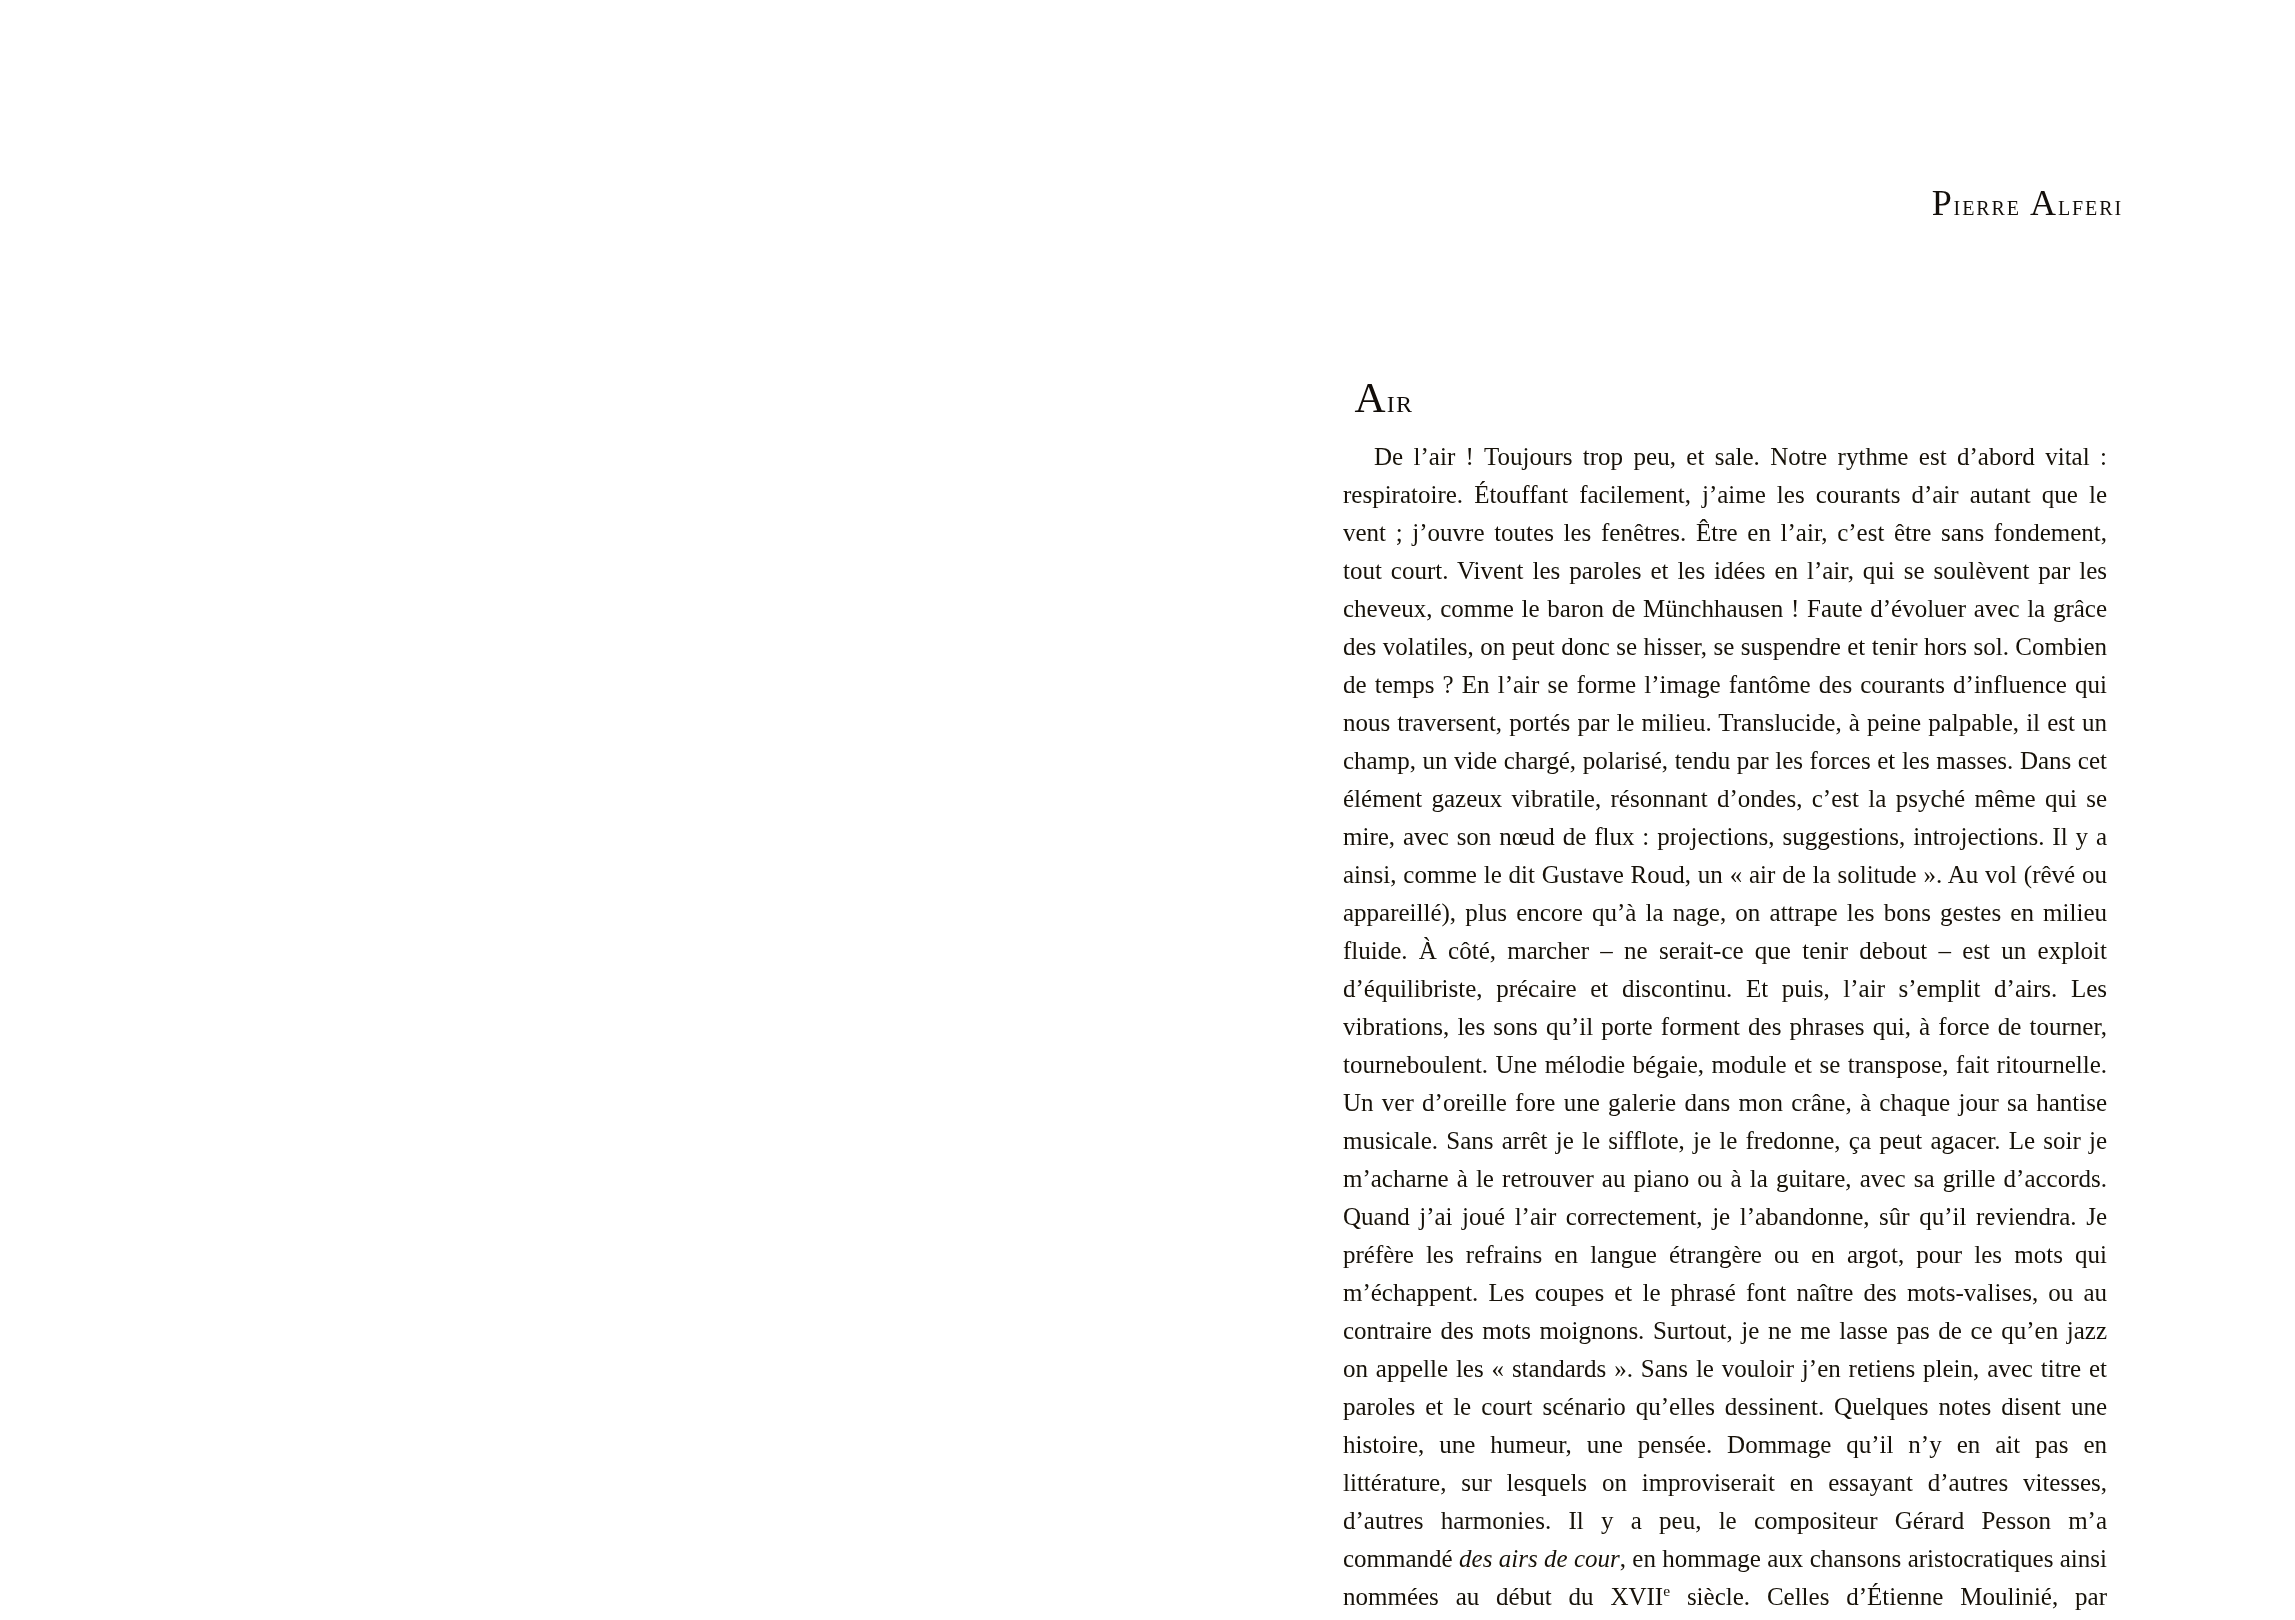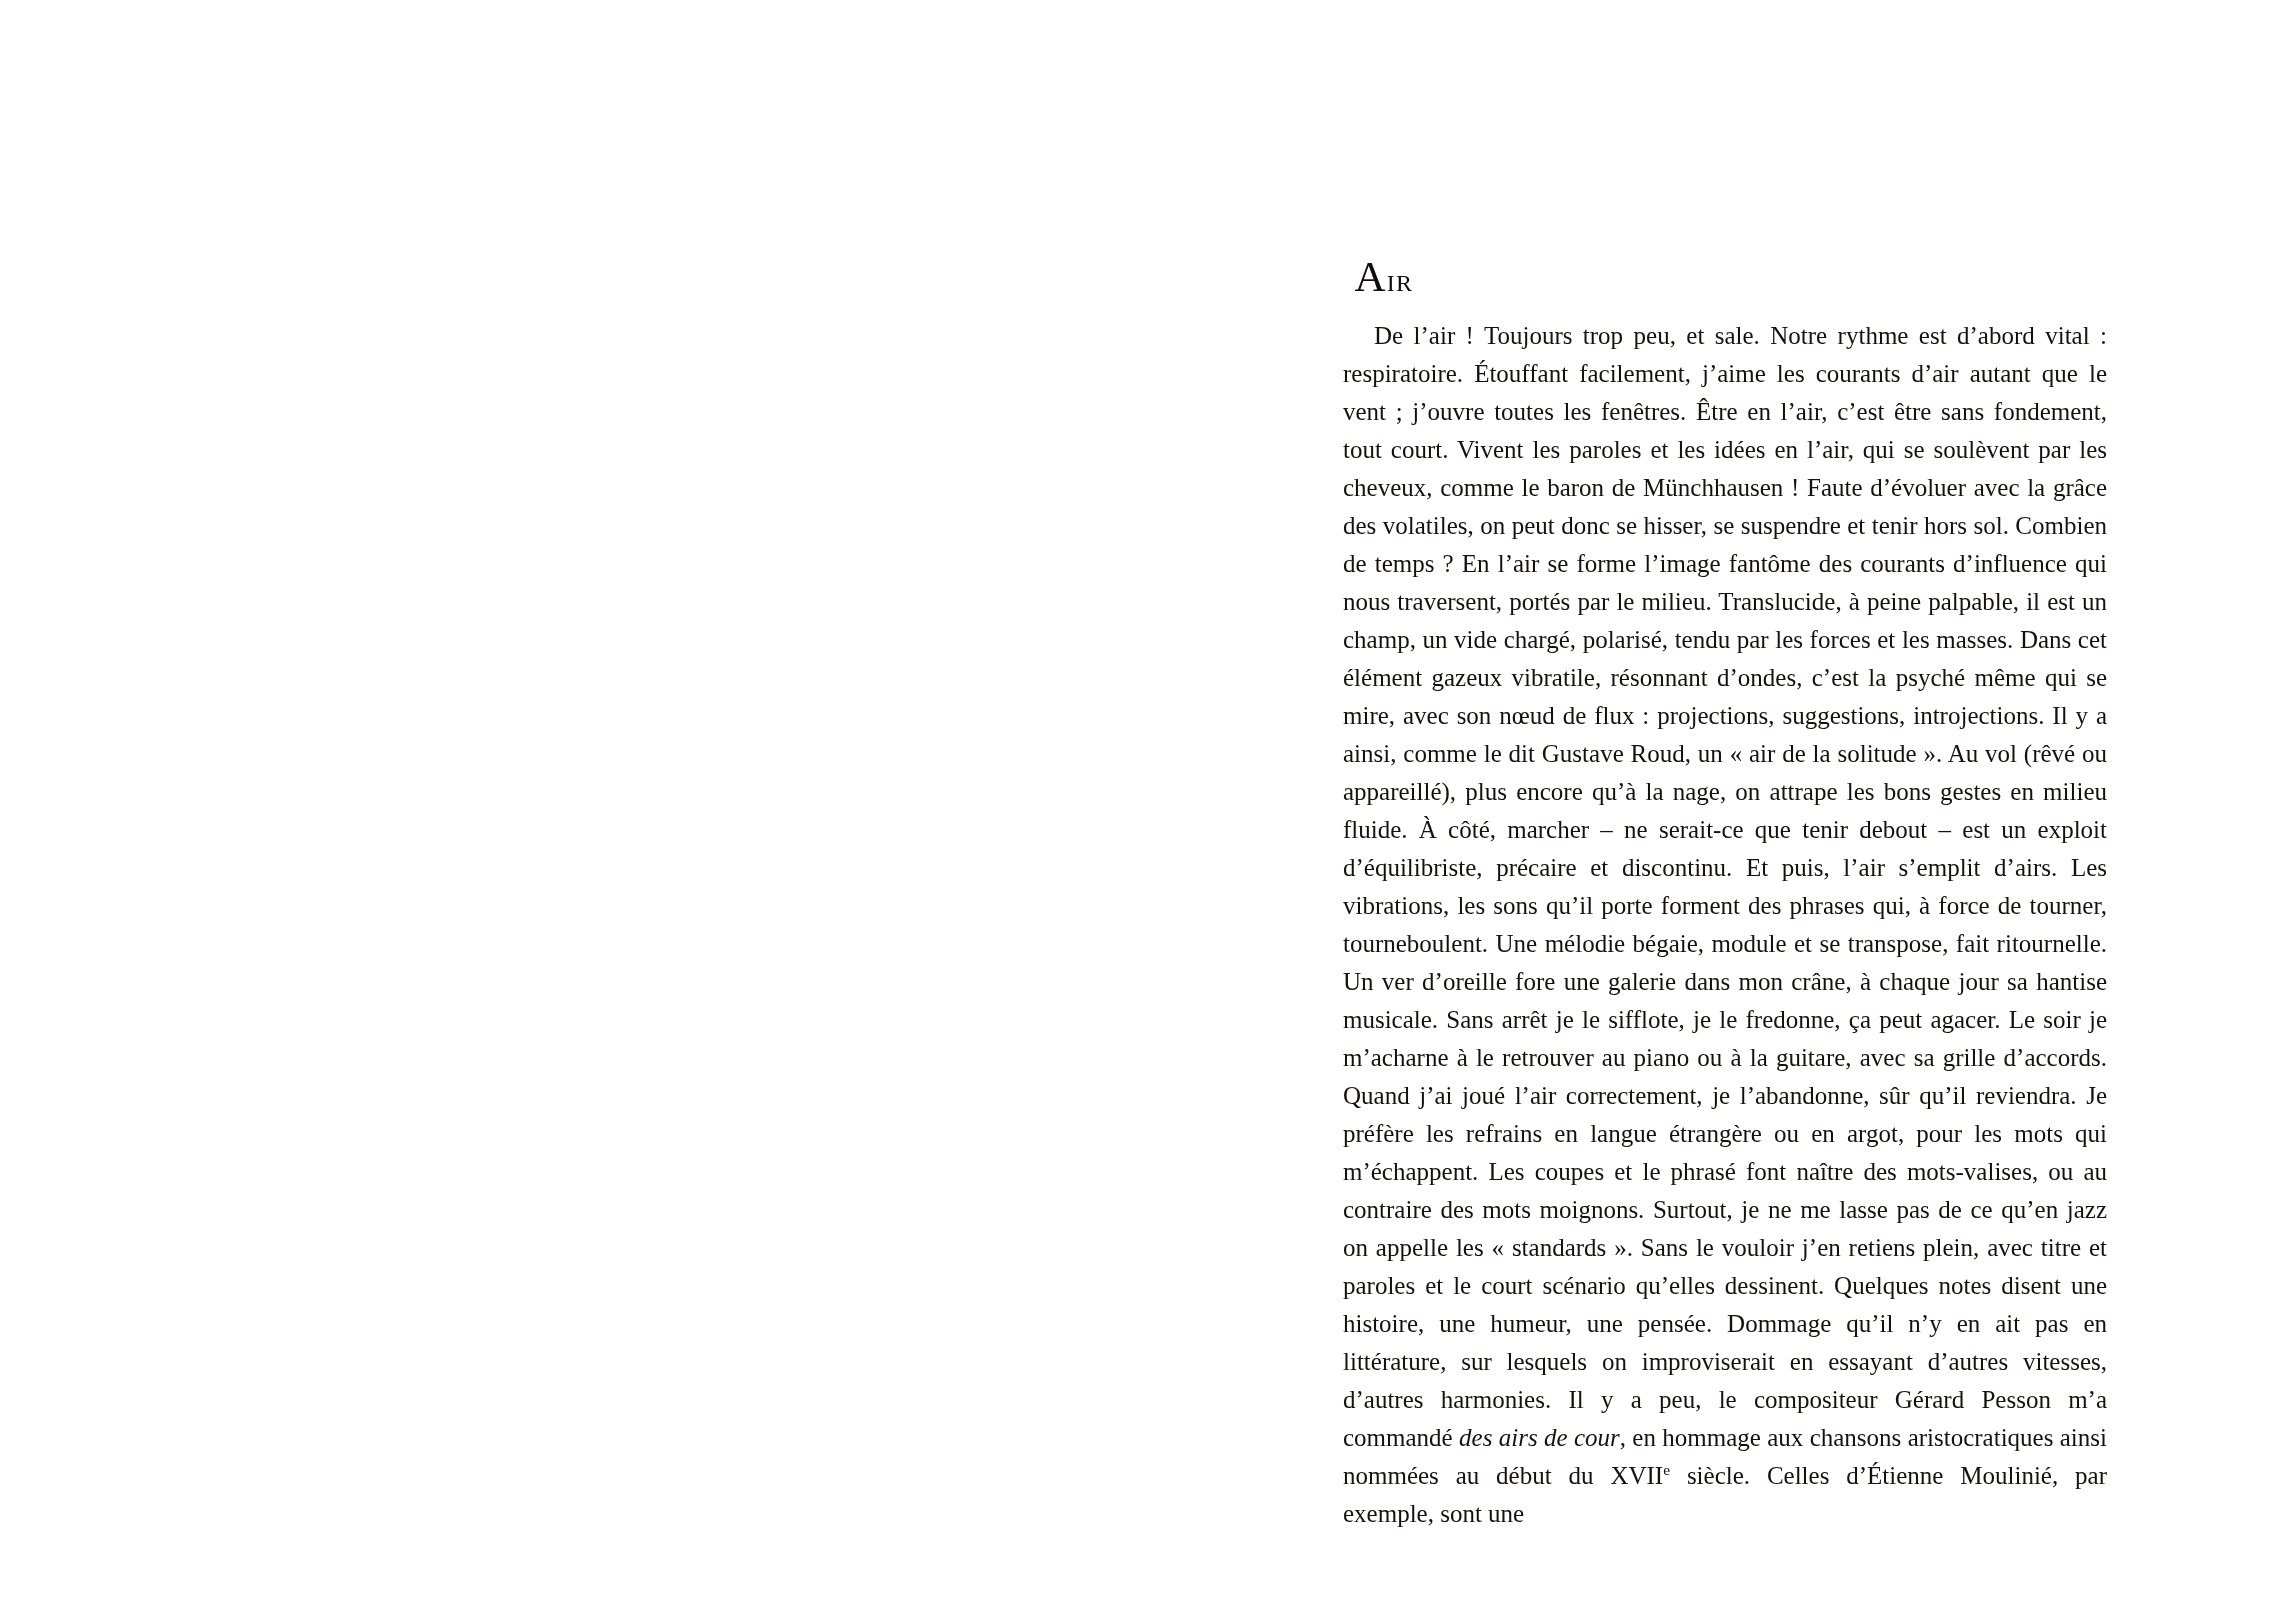--- a/index.html
+++ b/index.html
@@ -100,20 +100,23 @@
   }
 </style>
 </head>
 <body>
 
 <div class="page">
 
   <div class="text-column">
 
 
+    <div class="author">
+      <span class="cap">P</span><span>ierre </span><span class="cap">A</span><span>lferi</span>
+    </div>
 
     <div class="body-block">
 
       <div class="section-head">
         <span class="cap">A</span><span>ir</span>
       </div>
 
       <p class="body-text">
         <span class="indent"></span><span>De l’air ! Toujours trop peu, et sale. Notre rythme est d’abord vital : respiratoire. Étouffant facilement, j’aime les courants d’air autant que le vent ; j’ouvre toutes les fenêtres. Être en l’air, c’est être sans fondement, tout court. Vivent les paroles et les idées en l’air, qui se soulèvent par les cheveux, comme le baron de Münchhausen ! Faute d’évoluer avec la grâce des volatiles, on peut donc se hisser, se suspendre et tenir hors sol. Combien de temps ? En l’air se forme l’image fantôme des courants d’influence qui nous traversent, portés par le milieu. Translucide, à peine palpable, il est un champ, un vide chargé, polarisé, tendu par les forces et les masses. Dans cet élément gazeux vibratile, résonnant d’ondes, c’est la psyché même qui se mire, avec son nœud de flux : projections, suggestions, introjections. Il y a ainsi, comme le dit Gustave Roud, un « air de la solitude ». Au vol (rêvé ou appareillé), plus encore qu’à la nage, on attrape les bons gestes en milieu fluide. À côté, marcher – ne serait-ce que tenir debout – est un exploit d’équilibriste, précaire et discontinu. Et puis, l’air s’emplit d’airs. Les vibrations, les sons qu’il porte forment des phrases qui, à force de tourner, tourneboulent. Une mélodie bégaie, module et se transpose, fait ritournelle. Un ver d’oreille fore une galerie dans mon crâne, à chaque jour sa hantise musicale. Sans arrêt je le sifflote, je le fredonne, ça peut agacer. Le soir je m’acharne à le retrouver au piano ou à la guitare, avec sa grille d’accords. Quand j’ai joué l’air correctement, je l’abandonne, sûr qu’il reviendra. Je préfère les refrains en langue étrangère ou en argot, pour les mots qui m’échappent. Les coupes et le phrasé font naître des mots-valises, ou au contraire des mots moignons. Surtout, je ne me lasse pas de ce qu’en jazz on appelle les « standards ». Sans le vouloir j’en retiens plein, avec titre et paroles et le court scénario qu’elles dessinent. Quelques notes disent une histoire, une humeur, une pensée. Dommage qu’il n’y en ait pas en littérature, sur lesquels on improviserait en essayant d’autres vitesses, d’autres harmonies. Il y a peu, le compositeur Gérard Pesson m’a commandé </span><i>des airs de cour</i><span>, en hommage aux chansons aristocratiques ainsi nommées au début du XVII</span><sup>e</sup><span> siècle. Celles d’Étienne Moulinié, par exemple, sont une</span>
       </p>

